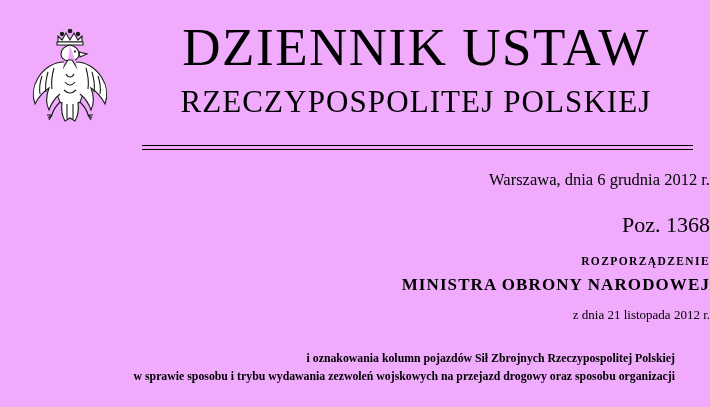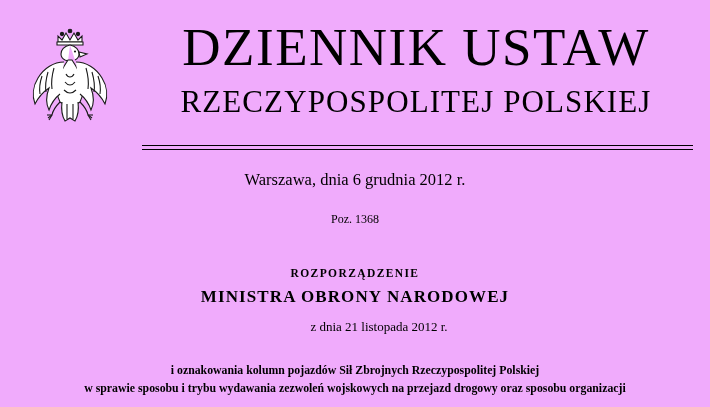--- a/index.html
+++ b/index.html
@@ -67,31 +67,31 @@
   }
   .rule-1 { top: 145px; }
   .rule-2 { top: 149px; }
 
   
   .doc-body {
     position: absolute;
     left: 0;
     top: 170px;
     width: 710px;
-    text-align: center;
+    text-align: right;
   }
   .place-date {
     font-size: 16.5px;
     line-height: 1.2;
     margin-bottom: 22px;
   }
   .poz {
-    font-size: 12px;
+    font-size: 22px;
     line-height: 1.2;
-    margin-bottom: 40px;
+    margin-bottom: 16px;
   }
   .act-type {
     font-size: 11.5px;
     font-weight: bold;
     letter-spacing: 1.4px;
     line-height: 1.25;
     margin-bottom: 5px;
   }
   .act-authority {
     font-size: 17px;

